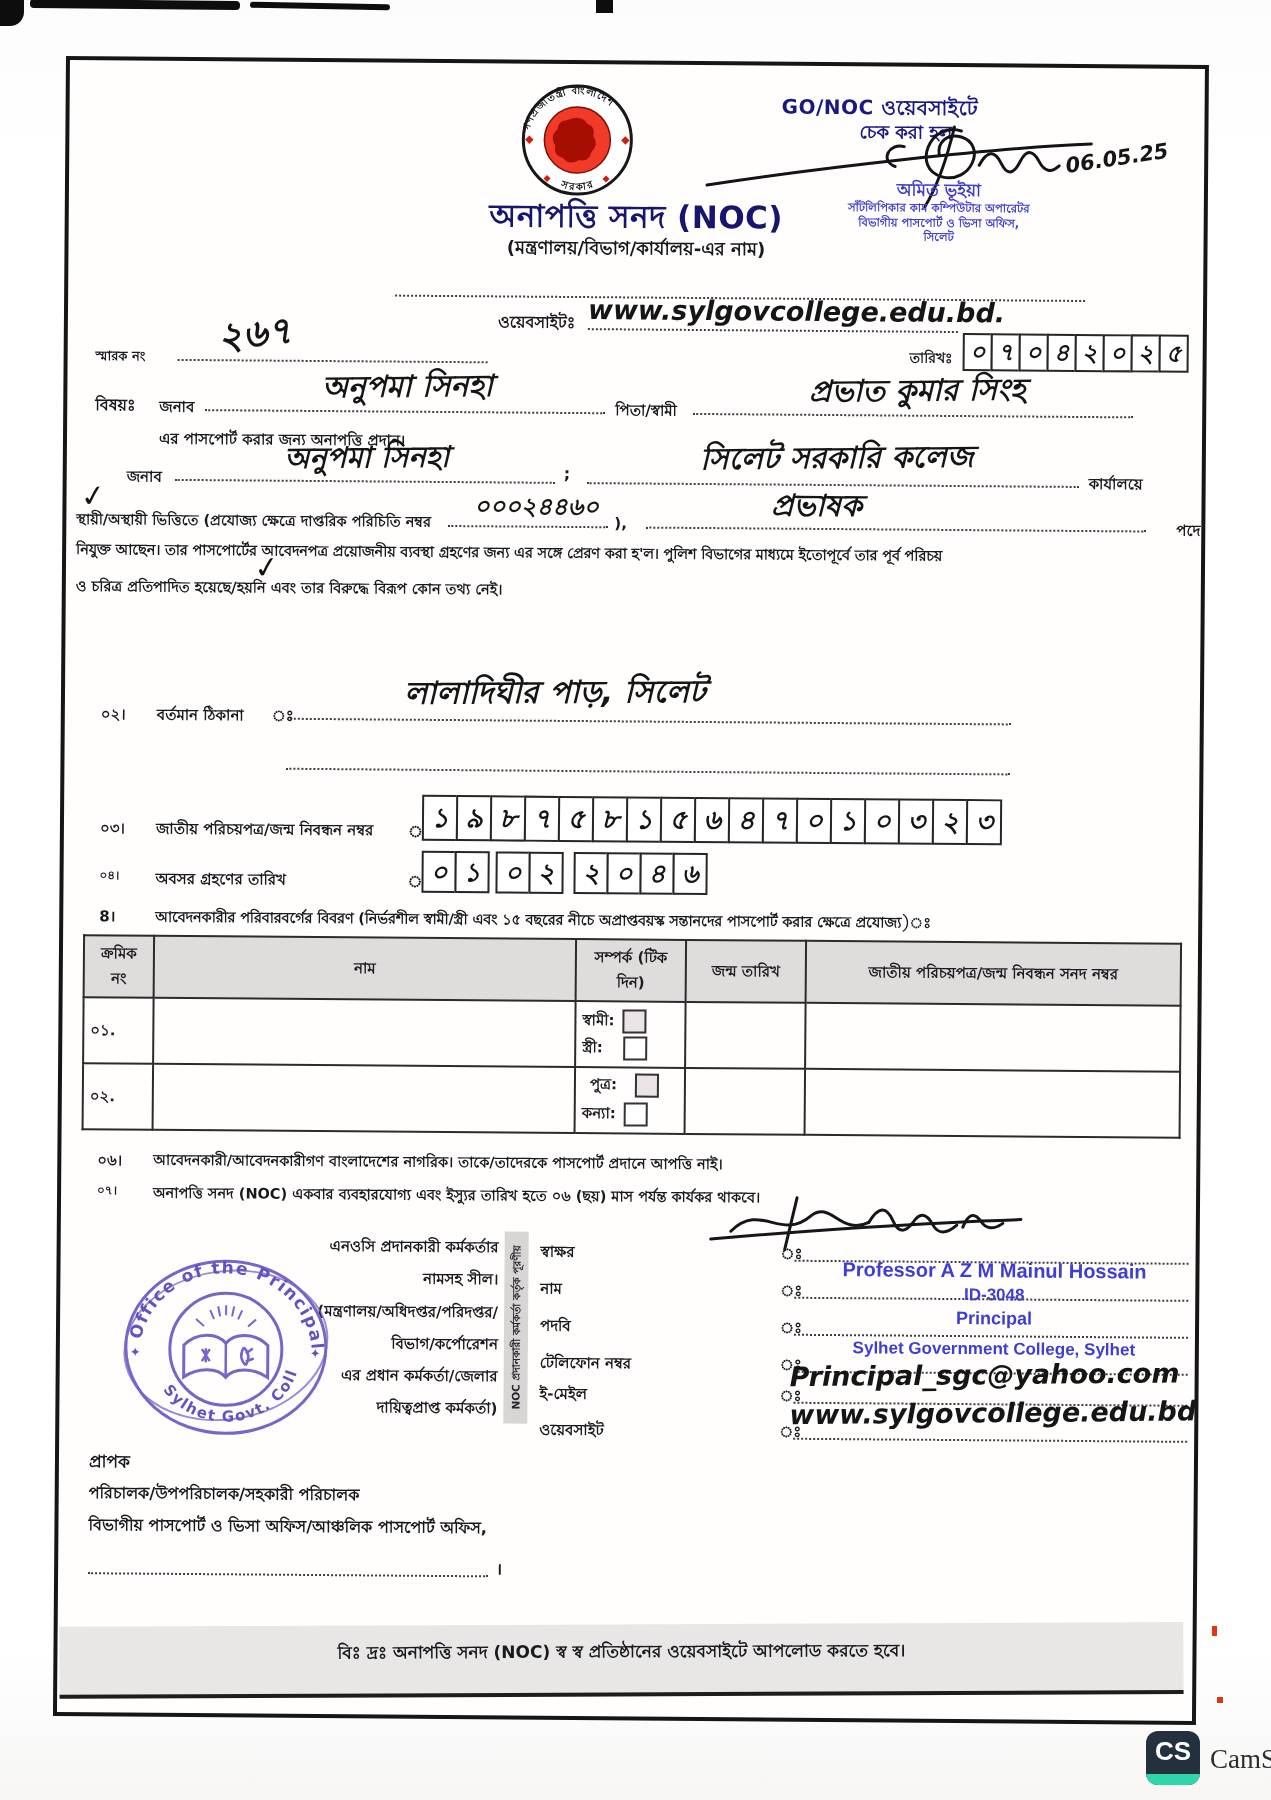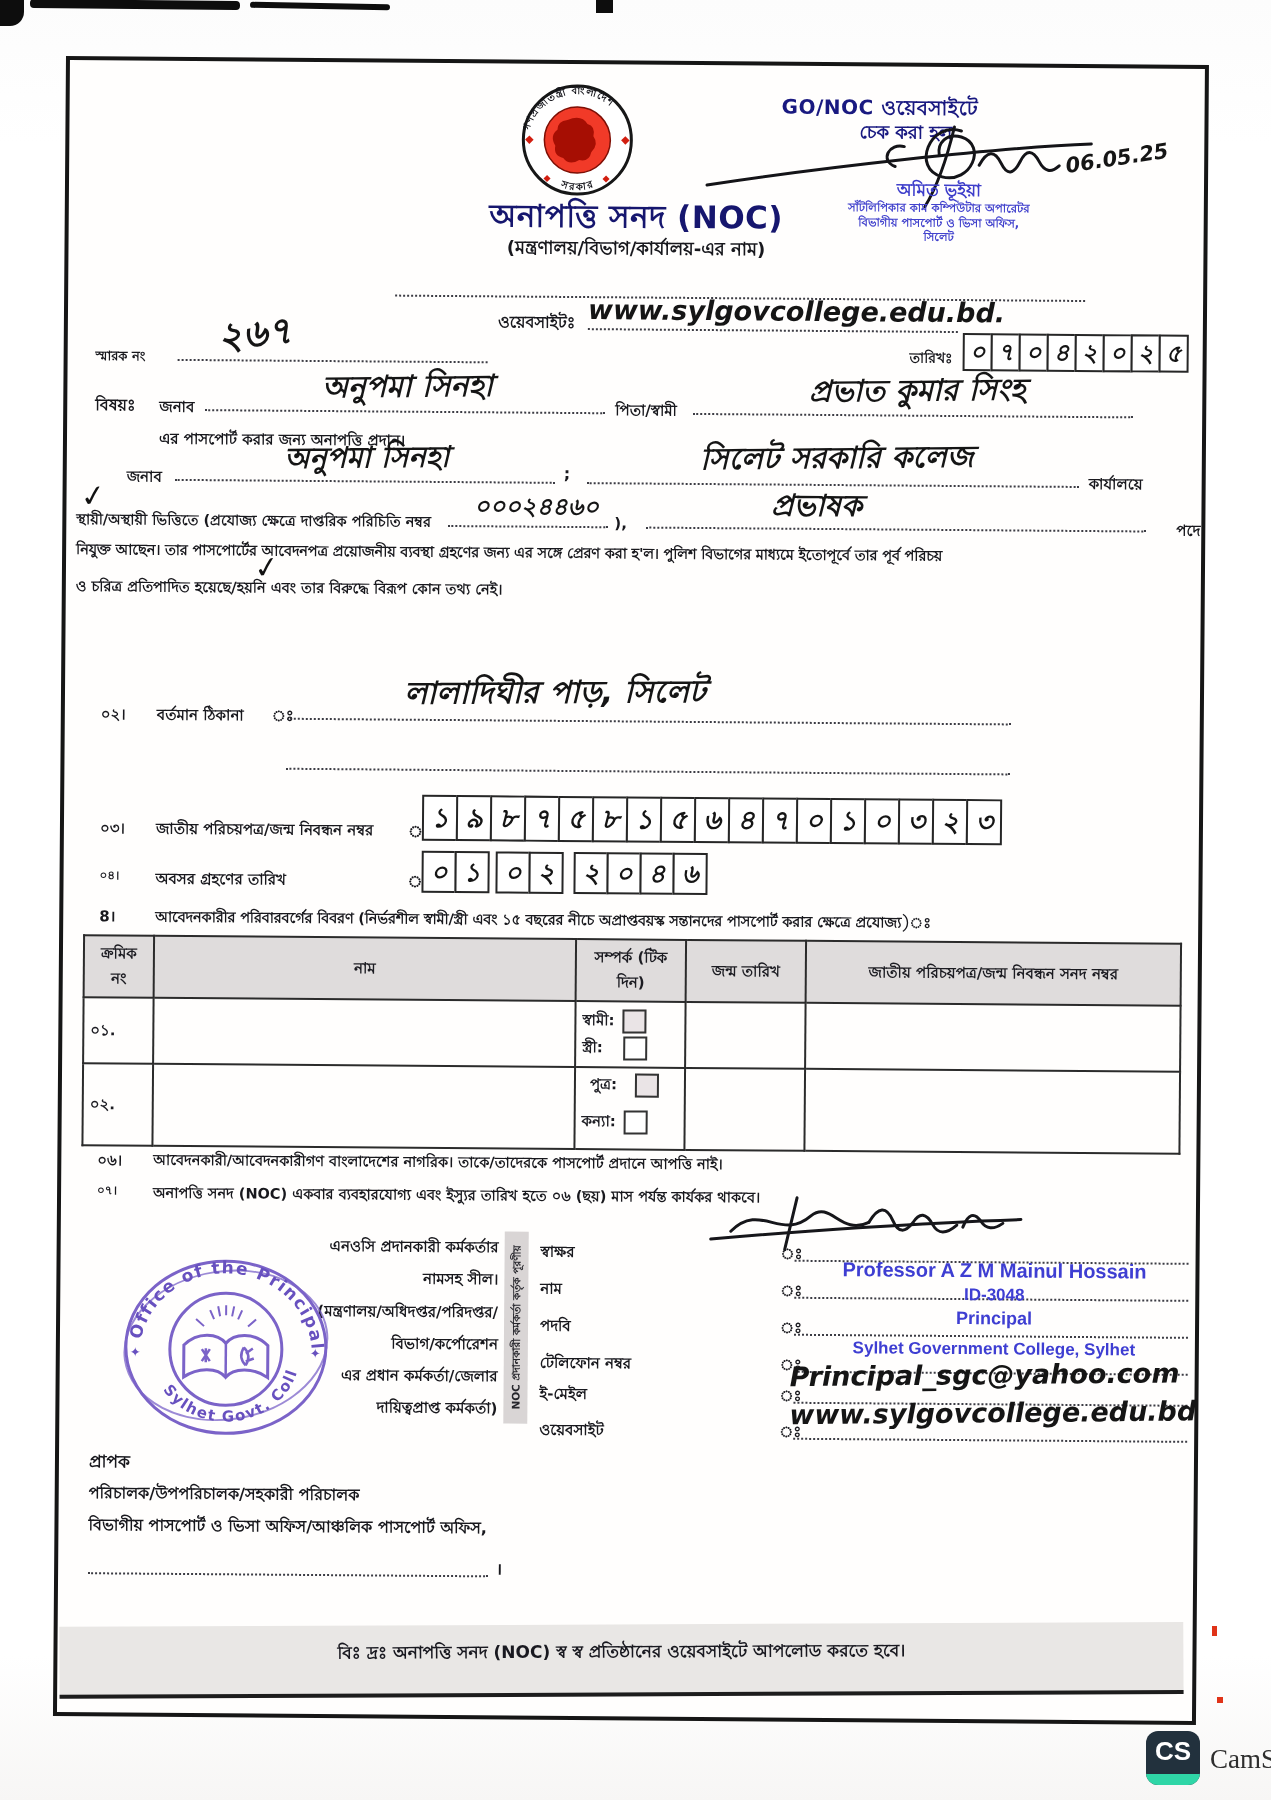--- a/index.html
+++ b/index.html
@@ -183,21 +183,21 @@
           <div style="margin:2px 0;"><span>স্ত্রী:</span><span class="cb" style="margin-left:20px;"></span></div>
         </td>
         <td></td>
         <td></td>
       </tr>
       <tr style="height:66px;">
         <td>০২.</td>
         <td></td>
         <td>
           <div style="margin:2px 8px;"><span>পুত্র:</span><span class="cb shaded" style="margin-left:18px;"></span></div>
-          <div style="margin:12px 0;"><span>কন্যা:</span><span class="cb"></span></div>
+          <div style="margin:4px 0;"><span>কন্যা:</span><span class="cb"></span></div>
         </td>
         <td></td>
         <td></td>
       </tr>
     </tbody>
       </table>
 
     <div class="abs bn b" style="left:36px;top:1088px;font-size:15px;">০৬।</div>
     <div class="abs bn b" style="left:92px;top:1088px;width:1035px;font-size:14.5px;white-space:nowrap;">আবেদনকারী/আবেদনকারীগণ বাংলাদেশের নাগরিক। তাকে/তাদেরকে পাসপোর্ট প্রদানে আপত্তি নাই।</div>
     <div class="abs bn b" style="left:36px;top:1121px;font-size:12px;">০৭।</div>

